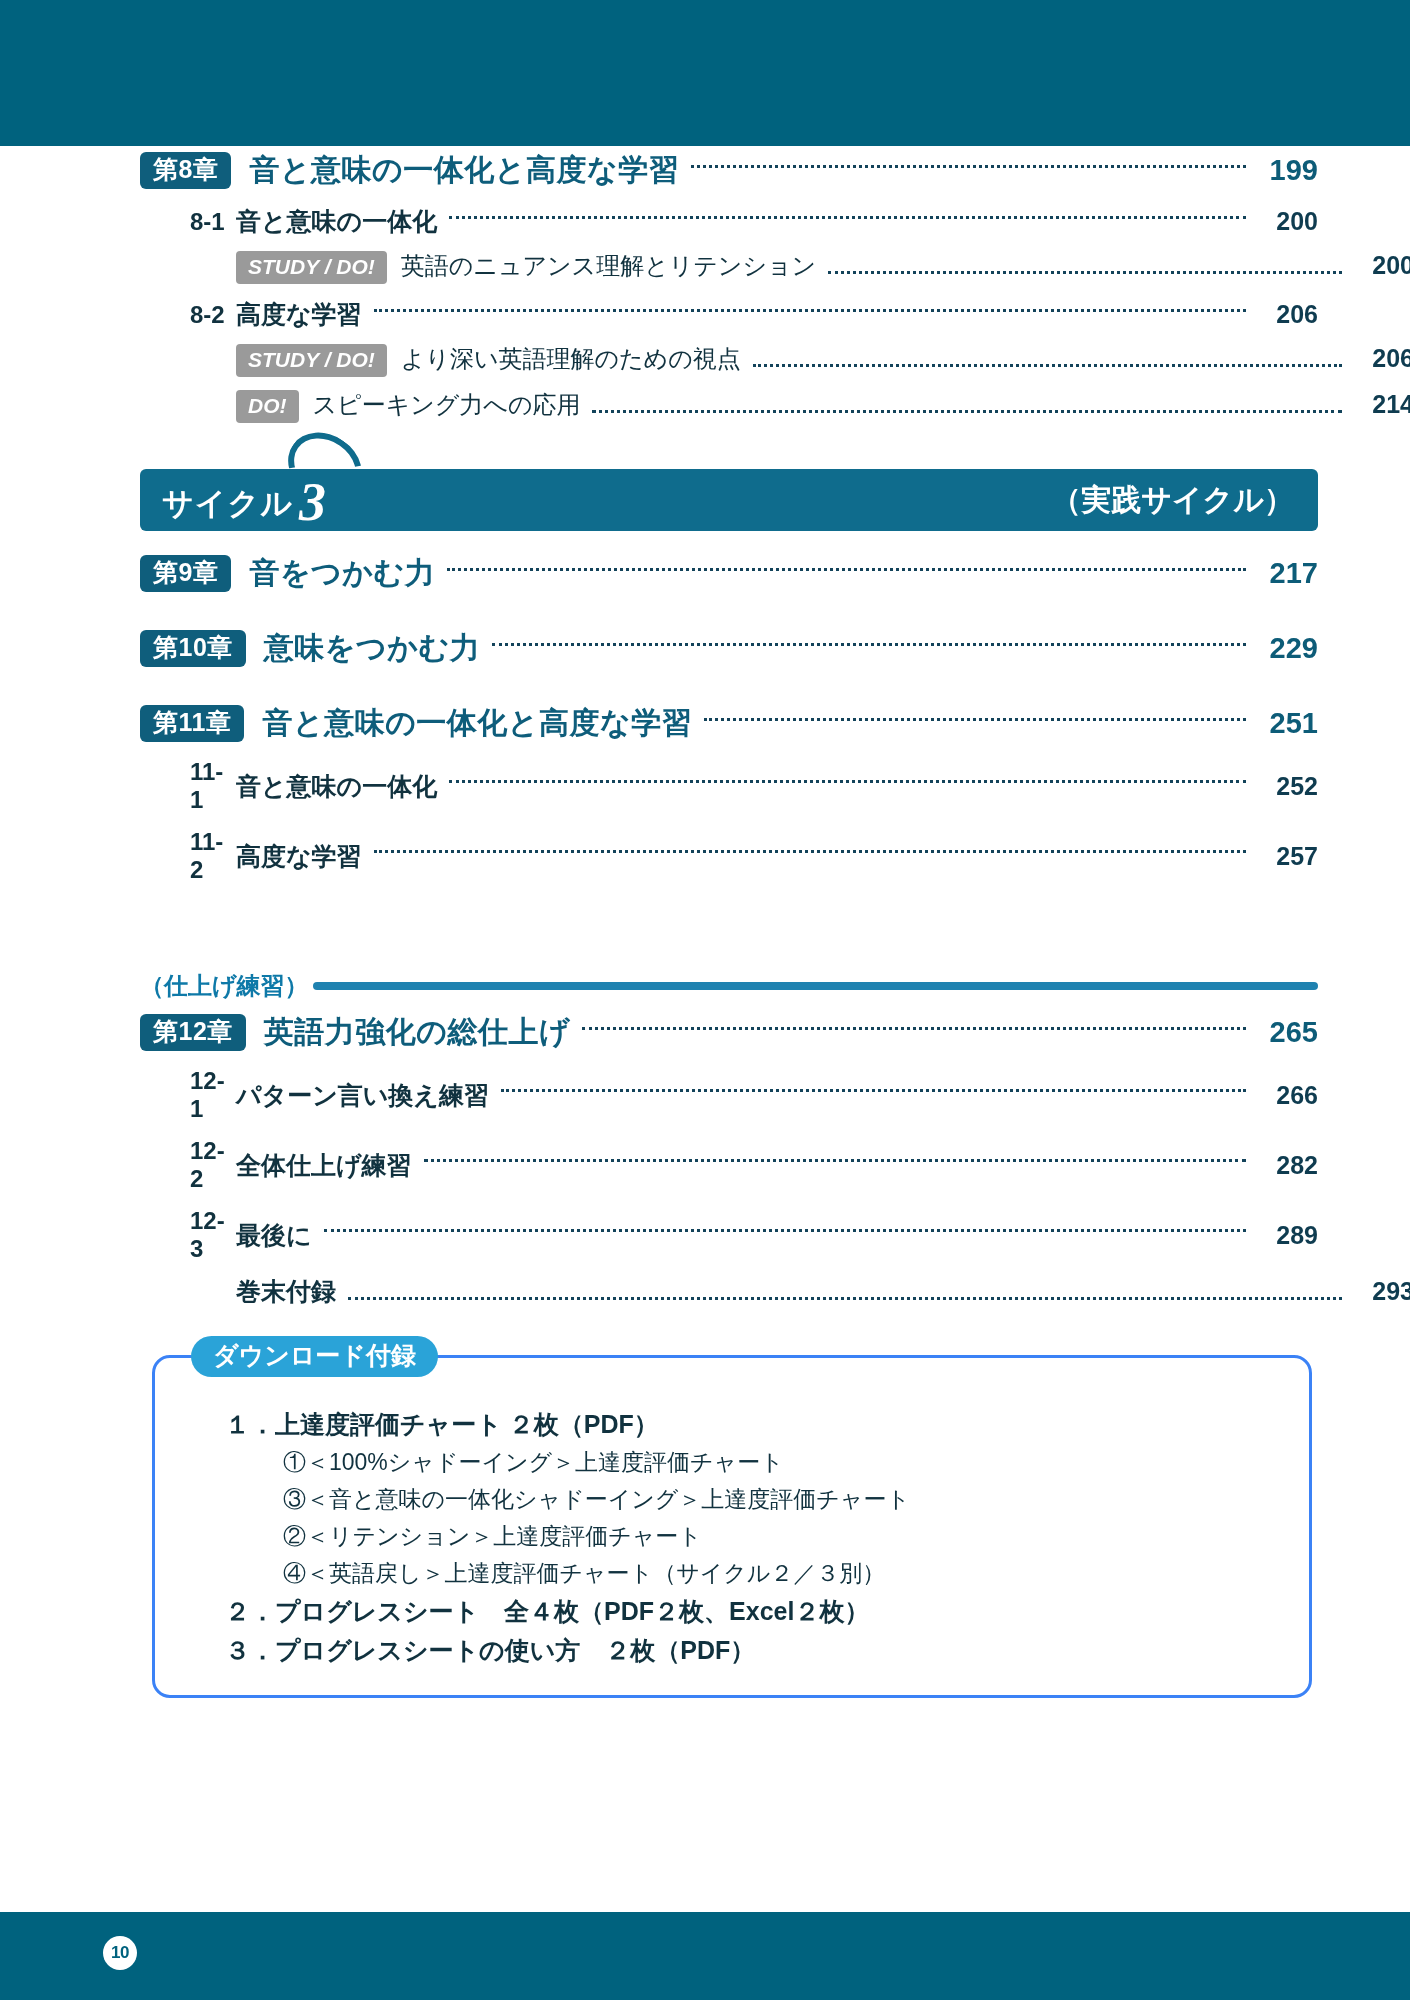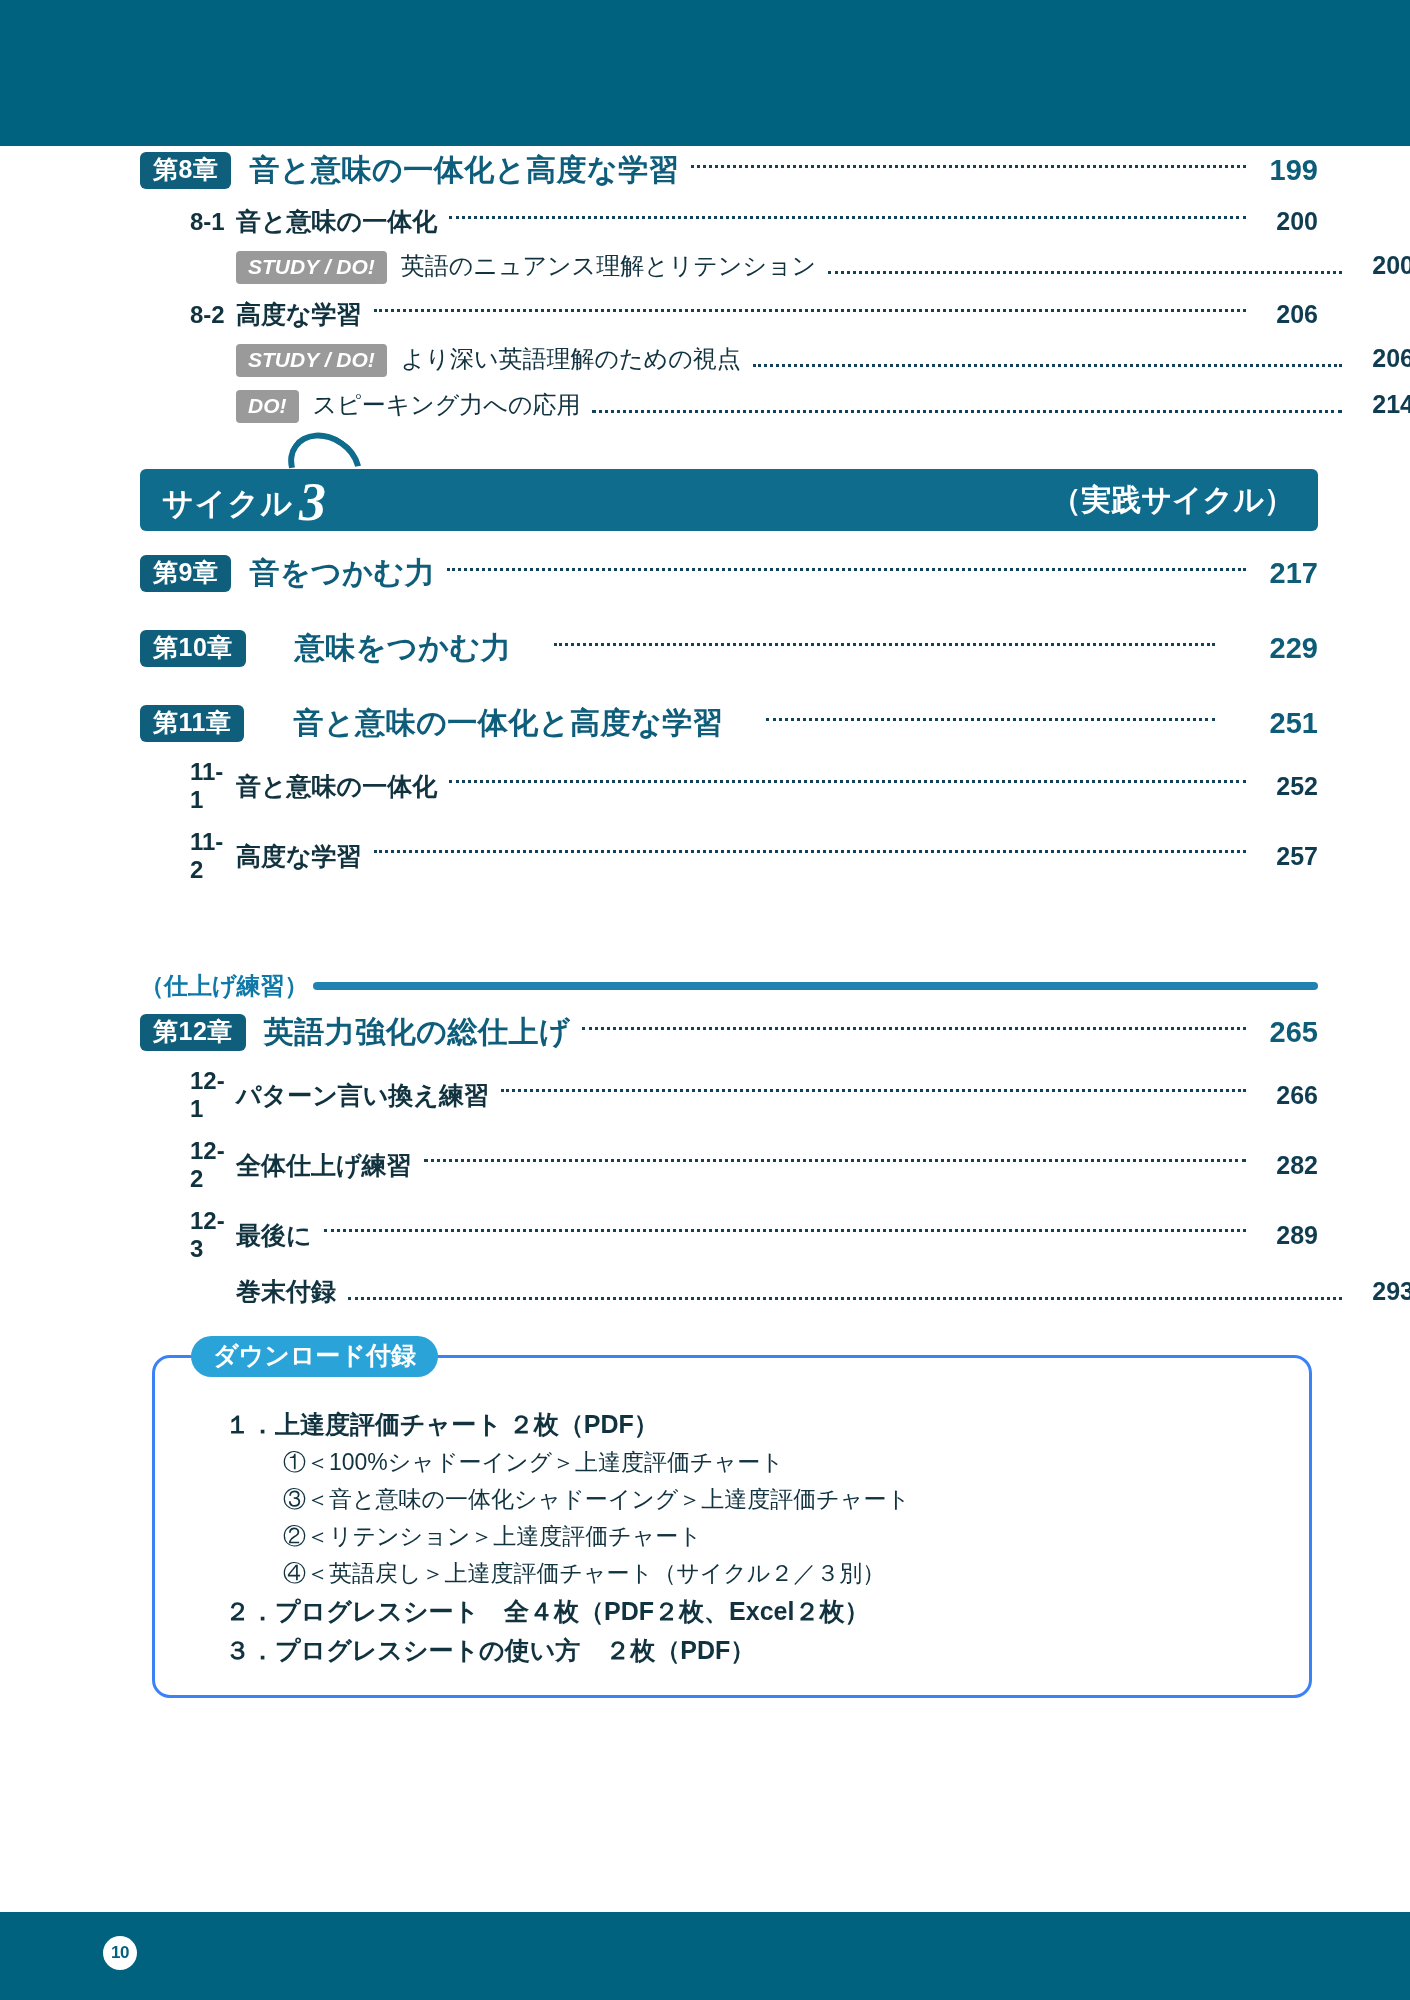--- a/index.html
+++ b/index.html
@@ -212,21 +212,20 @@
     border: 6px solid #0f6c8d;
     border-radius: 50%;
     border-right-color: transparent;
     border-bottom-color: transparent;
     transform: rotate(35deg);
   }
 
   
   .group {
     margin-top: 34px;
-    gap: 31px;
   }
   .group-sub {
     display: flex;
     align-items: baseline;
     margin-top: 12px;
     padding-left: 96px;
   }
 
   
   .finishing {

